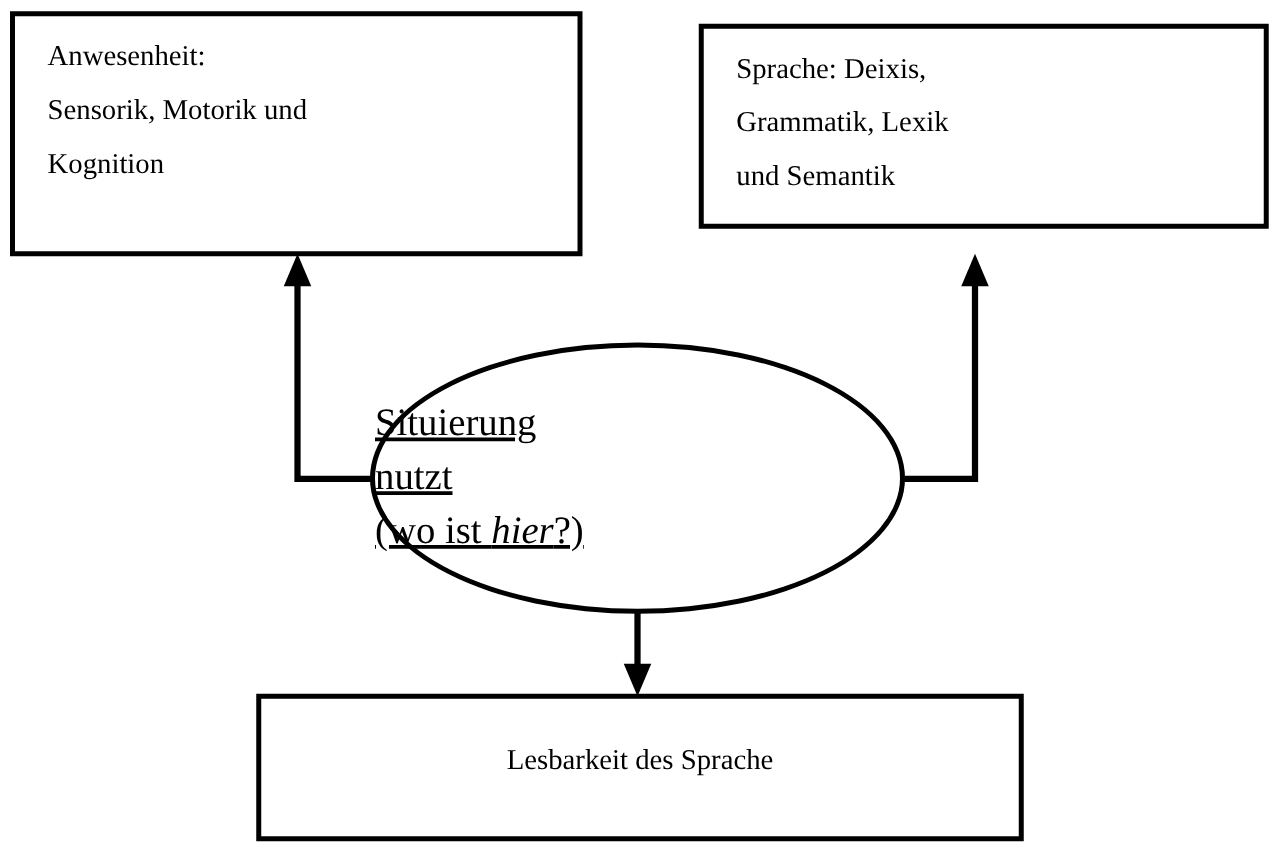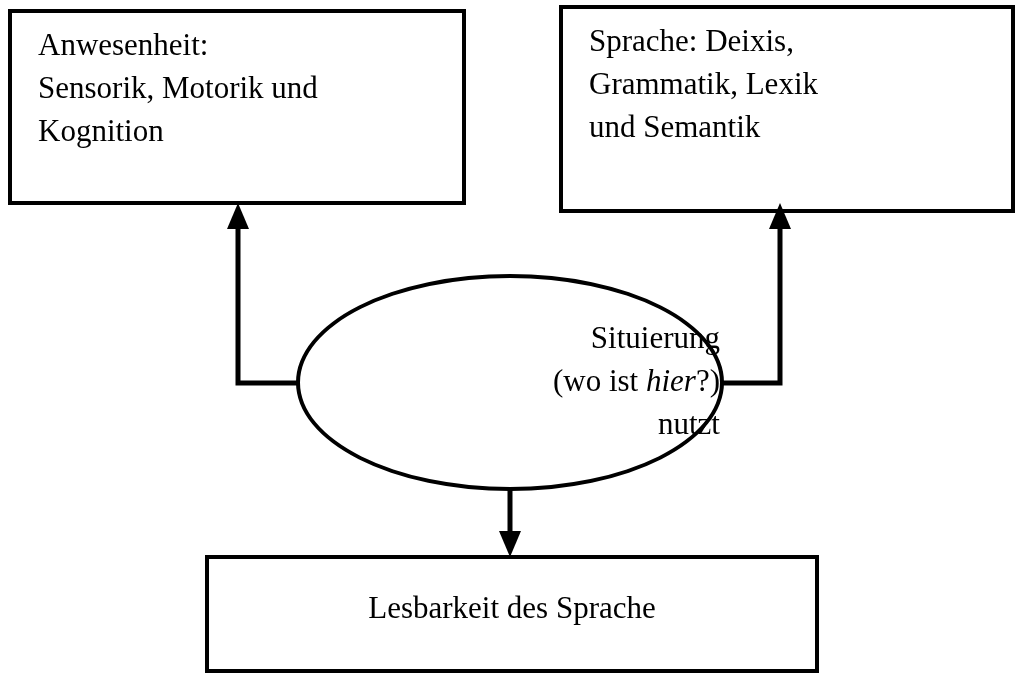--- a/index.html
+++ b/index.html
@@ -23,33 +23,33 @@
     background: #ffffff;
   }
   #box-presence {
     left: 8px;
     top: 9px;
     width: 458px;
     height: 196px;
   }
   #box-language {
     left: 559px;
-    top: 5px;
+    top: 19px;
     width: 456px;
-    height: 208px;
+    height: 164px;
   }
   #box-readability {
     left: 205px;
     top: 555px;
     width: 614px;
     height: 118px;
   }
   .box-text {
     position: absolute;
-    font-size: 31px;
+    font-size: 23px;
     line-height: 43px;
     white-space: pre-line;
   }
   #box-presence .box-text,
   #box-language .box-text {
     left: 26px;
     top: 10px;
     text-align: left;
   }
   #box-readability .box-text {
@@ -68,23 +68,24 @@
     border: 4px solid #000000;
     border-radius: 50%;
     background: #ffffff;
     z-index: 2;
   }
   .ellipse-text {
     position: absolute;
     left: 0;
     right: 0;
     top: 38px;
-    text-align: right;
+    text-align: left;
     font-size: 31px;
     line-height: 43px;
+    text-decoration: underline;
   }
   .ellipse-text .line {
     display: block;
   }
   .ellipse-text em {
     font-style: italic;
   }
   #connectors {
     position: absolute;
     left: 0;
@@ -126,22 +127,22 @@
 
   <div class="node-box" id="box-language">
     <div class="box-text">Sprache: Deixis,
 Grammatik, Lexik
 und Semantik</div>
   </div>
 
   <div id="ellipse-situierung">
     <div class="ellipse-text">
       <span class="line">Situierung</span>
+      <span class="line">nutzt</span>
       <span class="line"><span>(wo ist </span><em>hier</em><span>?)</span></span>
-      <span class="line">nutzt</span>
     </div>
   </div>
 
   <div class="node-box" id="box-readability">
     <div class="box-text">Lesbarkeit des Sprache</div>
   </div>
 
 </div>
 
 </body></html>

